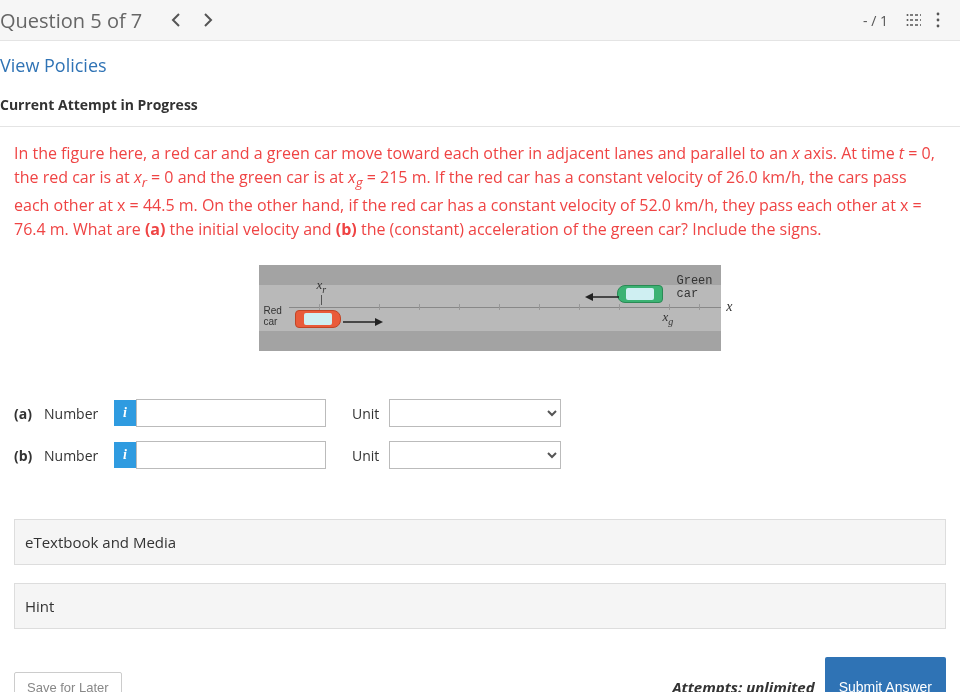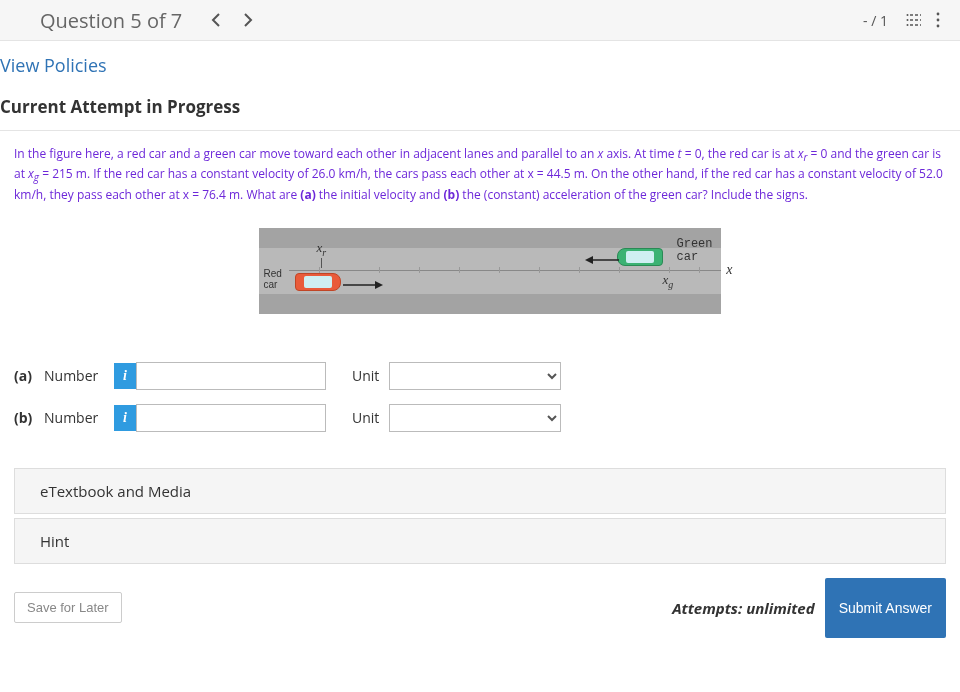--- a/index.html
+++ b/index.html
@@ -1,27 +1,27 @@
 <!DOCTYPE html>
 <html><head>
 <meta charset="utf-8">
 <style>
 * { box-sizing: border-box; margin: 0; padding: 0; }
 body { font-family: "Open Sans","Helvetica Neue",Arial,sans-serif; font-size: 14px; color: #333; background: #fff; width: 960px; }
 .header { display: flex; align-items: center; padding: 6px 10px 6px 0; background: #f6f6f6; border-bottom: 1px solid #e4e4e4; }
-.qtitle { font-size: 20px; color: #666; font-weight: 400; padding-left: 0; margin-left: 40px; }
+.qtitle { font-size: 20px; color: #666; font-weight: 400; padding-left: 0; }
 .navbtn { width: 28px; height: 28px; display: inline-flex; align-items: center; justify-content: center; color: #555; cursor: pointer; margin: 0 2px; font-size: 16px; }
 .spacer { flex: 1; }
 .score { color: #555; margin-right: 14px; }
 .iconbtn { width: 24px; height: 28px; display: inline-flex; align-items: center; justify-content: center; color: #555; cursor: pointer; }
 .policies { padding: 12px 0 8px 0; }
 .policies a { color: #2f73b5; text-decoration: none; font-size: 18px; }
-.sect-title { font-weight: 700; font-size: 17px; padding: 10px 0 12px 0; }
+.sect-title { font-weight: 700; font-size: 14px; padding: 10px 0 12px 0; }
 .hr { border-top: 1px solid #e4e4e4; margin: 0; }
-.problem { padding: 14px 14px 0 14px; font-size: 12px; line-height: 1.5; color: #6d28d9; }
+.problem { padding: 14px 14px 0 14px; font-size: 16px; line-height: 1.5; color: #ef4444; }
 .figure-wrap { display: flex; justify-content: center; padding: 24px 0 28px 0; margin-left: 33px; }
 .figure { position: relative; width: 476px; height: 86px; background: #b9b9b9; overflow: hidden; }
 .fig-road-top { position: absolute; top: 0; left: 0; right: 0; height: 20px; background: #a3a3a3; }
 .fig-road-bot { position: absolute; bottom: 0; left: 0; right: 14px; height: 20px; background: #a3a3a3; }
 .fig-outer-right { position: absolute; top: 0; bottom: 0; right: 0; width: 14px; background: #fff; }
 .fig-xr { position: absolute; top: 12px; left: 58px; font-style: italic; font-family: "Times New Roman",serif; font-size: 13px; }
 .fig-xr sub { font-size: 10px; }
 .fig-tick { position: absolute; top: 30px; left: 62px; width: 1px; height: 10px; background: #555; }
 .fig-red-lbl { position: absolute; top: 40px; left: 5px; font-family: Liberation Sans, sans-serif; font-size: 10px; text-align: left; line-height: 1.1; }
 .car-red { position: absolute; top: 45px; left: 36px; width: 46px; height: 18px; background: #e95b3a; border-radius: 4px 8px 8px 4px; border: 1px solid #c04526; }
@@ -36,21 +36,21 @@
 .fig-axis { position: absolute; top: 42px; left: 30px; right: 14px; height: 1px; background: #888; }
 .fig-axis-tick { position: absolute; top: 39px; width: 1px; height: 6px; background: #999; }
 .answers { padding: 6px 14px 18px 14px; }
 .ans-row { display: flex; align-items: center; margin: 14px 0; }
 .ans-part { width: 30px; font-weight: 700; }
 .ans-lbl { width: 70px; }
 .info-i { width: 22px; height: 26px; background: #2f9be0; color: #fff; display: inline-flex; align-items: center; justify-content: center; font-weight: 700; font-family: serif; font-style: italic; font-size: 14px; cursor: pointer; }
 .num-in { width: 190px; height: 28px; border: 1px solid #bbb; padding: 2px 6px; margin-left: 0; font-size: 13px; }
 .unit-lbl { margin: 0 10px 0 26px; }
 .unit-sel { width: 172px; height: 28px; border: 1px solid #bbb; background: #fff; padding: 2px 6px; font-size: 13px; color: #555; }
-.acc-box { margin: 4px 14px; border: 1px solid #ddd; background: #f5f5f5; padding: 12px 25px; font-size: 15px; cursor: pointer; }
+.acc-box { margin: 18px 14px; border: 1px solid #ddd; background: #f5f5f5; padding: 12px 10px; font-size: 15px; cursor: pointer; }
 .footer { display: flex; align-items: center; padding: 10px 14px 14px 14px; }
 .save-btn { border: 1px solid #ccc; background: #fff; color: #888; padding: 7px 12px; font-size: 13px; cursor: pointer; border-radius: 2px; }
 .attempts { font-weight: 700; font-size: 15px; margin-right: 10px; font-style: italic; }
 .submit-btn { background: #2f73b5; color: #fff; border: none; padding: 22px 14px; font-size: 14px; cursor: pointer; border-radius: 2px; }
 svg.arrw { display: block; }
 </style>
 </head>
 <body>
 
 <div class="header">

